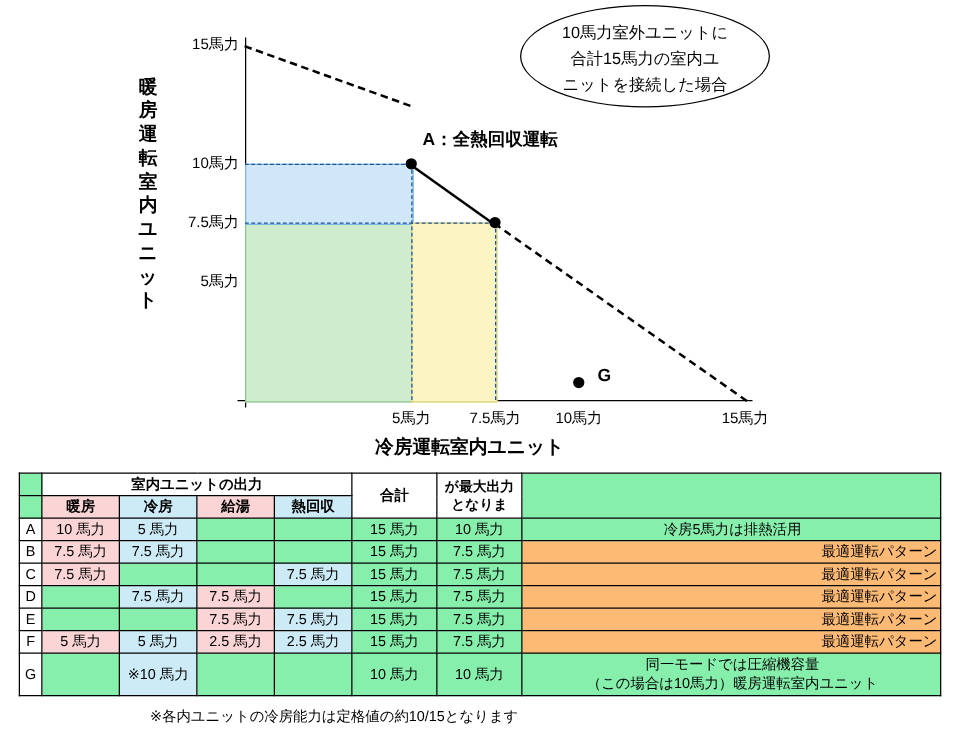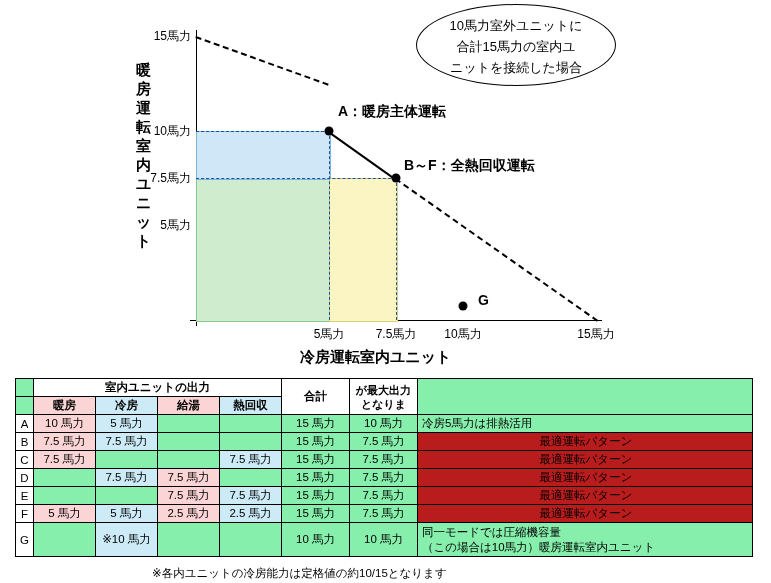--- a/index.html
+++ b/index.html
@@ -9,21 +9,21 @@
     font-family:"Liberation Sans","DejaVu Sans",sans-serif;
     color:#000;
     position:relative;
     overflow:hidden;
   }
   .chart-area{position:absolute;left:0;top:0;width:771px;height:370px;}
 
   
   .y-axis-title{
     position:absolute;left:104px;top:60px;width:22px;
-    font-size:15px;font-weight:bold;line-height:19px;text-align:left;margin-left:32px;
+    font-size:15px;font-weight:bold;line-height:19px;text-align:right;
   }
   .x-axis-title{
     position:absolute;left:300px;top:348px;
     font-size:15px;font-weight:bold;
   }
 
   
   .plot{
     position:absolute;left:196px;top:36px;width:400px;height:284px;
   }
@@ -73,26 +73,26 @@
     text-align:center;
     height:17px;
     font-weight:normal;
     box-sizing:border-box;
   }
   .hdr-pink{background:#fbd5d5;font-weight:bold;}
   .hdr-blue{background:#ccebf6;font-weight:bold;}
   .hdr-plain{background:#ffffff;font-weight:bold;}
   .c-pink{background:#fbd5d5;}
   .c-blue{background:#ccebf6;}
-  .c-green{background:#b91c1c;text-align:center;padding-left:4px;}
+  .c-green{background:#fdba74;text-align:right;padding-left:4px;}
   .c-white{background:#86efac;}
-  .note-left{text-align:left;padding-left:4px;}
+  .note-left{text-align:center;padding-left:4px;}
   .rowlab{width:18px;}
   .footnote{
-    position:absolute;left:120px;top:566px;font-size:11.5px;margin-left:32px;
+    position:absolute;left:120px;top:566px;font-size:11.5px;
   }
 </style>
 </head>
 <body>
 
 <div class="chart-area">
 
   <div class="y-axis-title">暖房運転室内ユニット</div>
   <div class="x-axis-title">冷房運転室内ユニット</div>
 
@@ -122,22 +122,21 @@
     <div class="tick-y" style="top:95px;">10馬力</div>
     <div class="tick-y" style="top:142px;">7.5馬力</div>
     <div class="tick-y" style="top:189px;">5馬力</div>
 
     <div class="tick-x" style="left:133px;">5馬力</div>
     <div class="tick-x" style="left:200px;">7.5馬力</div>
     <div class="tick-x" style="left:267px;">10馬力</div>
     <div class="tick-x" style="left:400px;">15馬力</div>
   </div>
 
-  <div class="annot" style="left:338px;top:103px;">A：暖房主体運転</div>
-  <div class="annot" style="left:404px;top:157px;">B～F：全熱回収運転</div>
+  <div class="annot" style="left:338px;top:103px;">A：全熱回収運転</div>
   <div class="annot" style="left:478px;top:292px;">G</div>
 
   <div class="bubble">
     <div>10馬力室外ユニットに</div>
     <div>合計15馬力の室内ユ</div>
     <div>ニットを接続した場合</div>
   </div>
 </div>
 
 <table>

